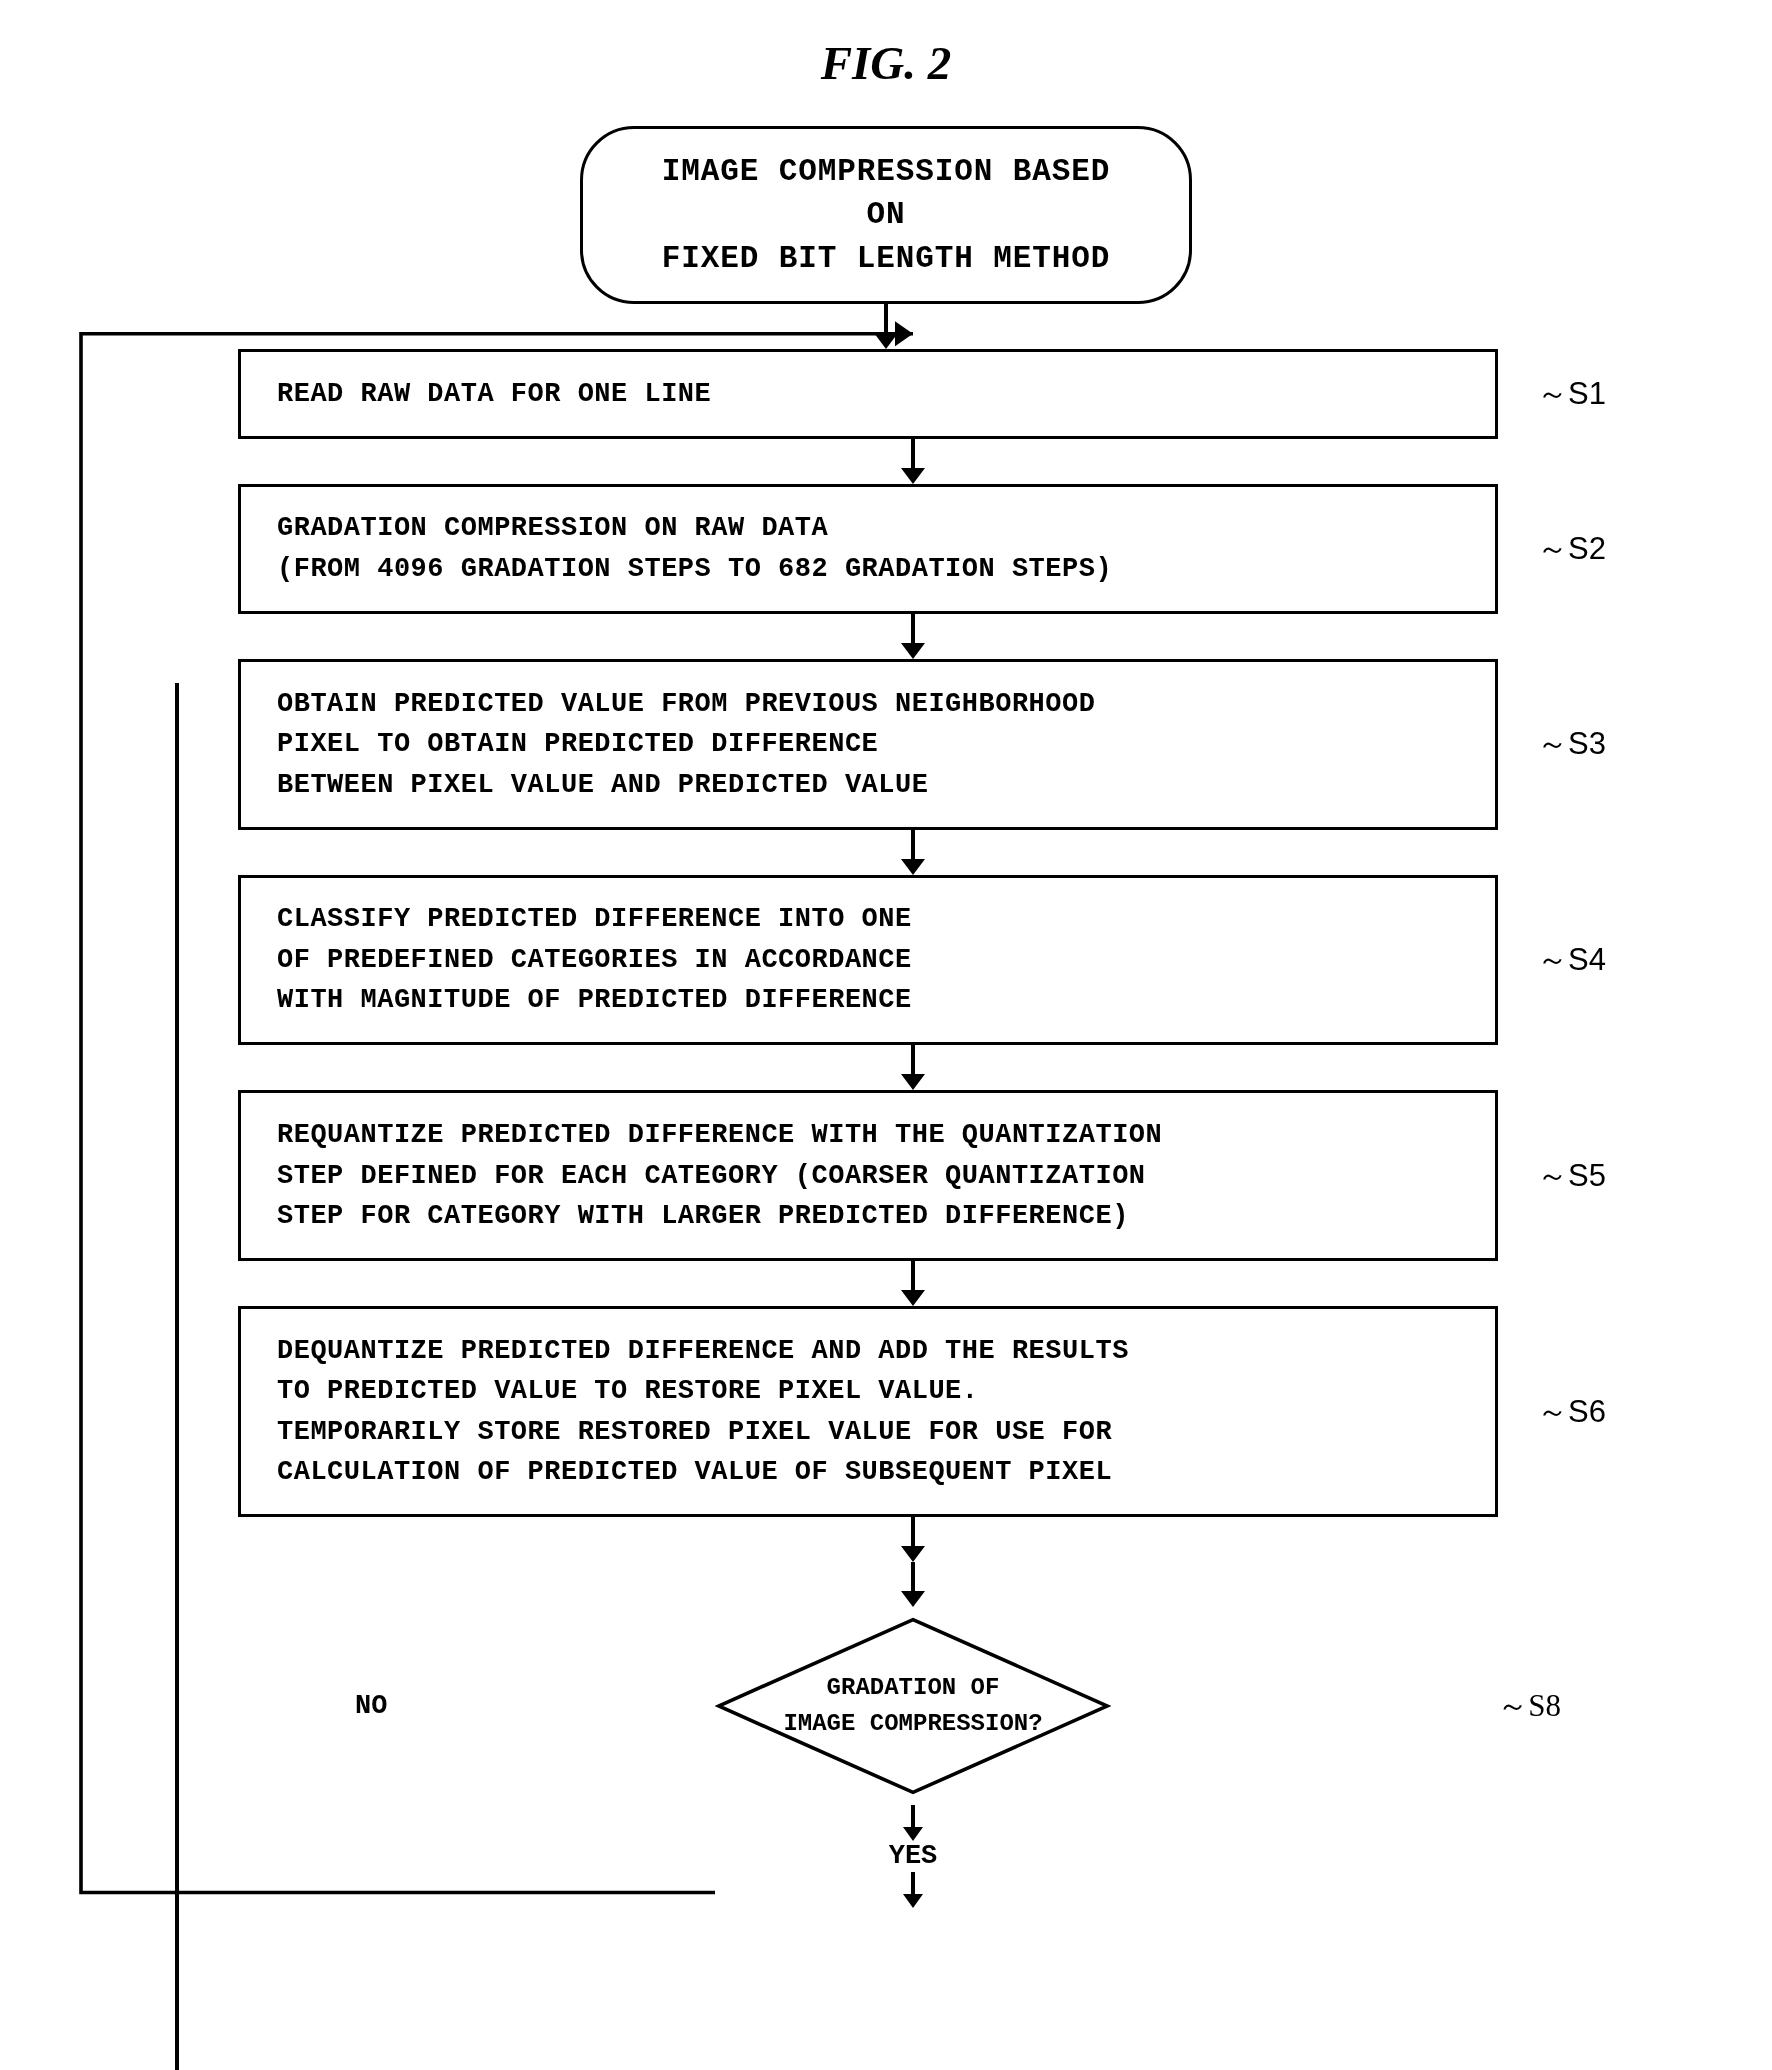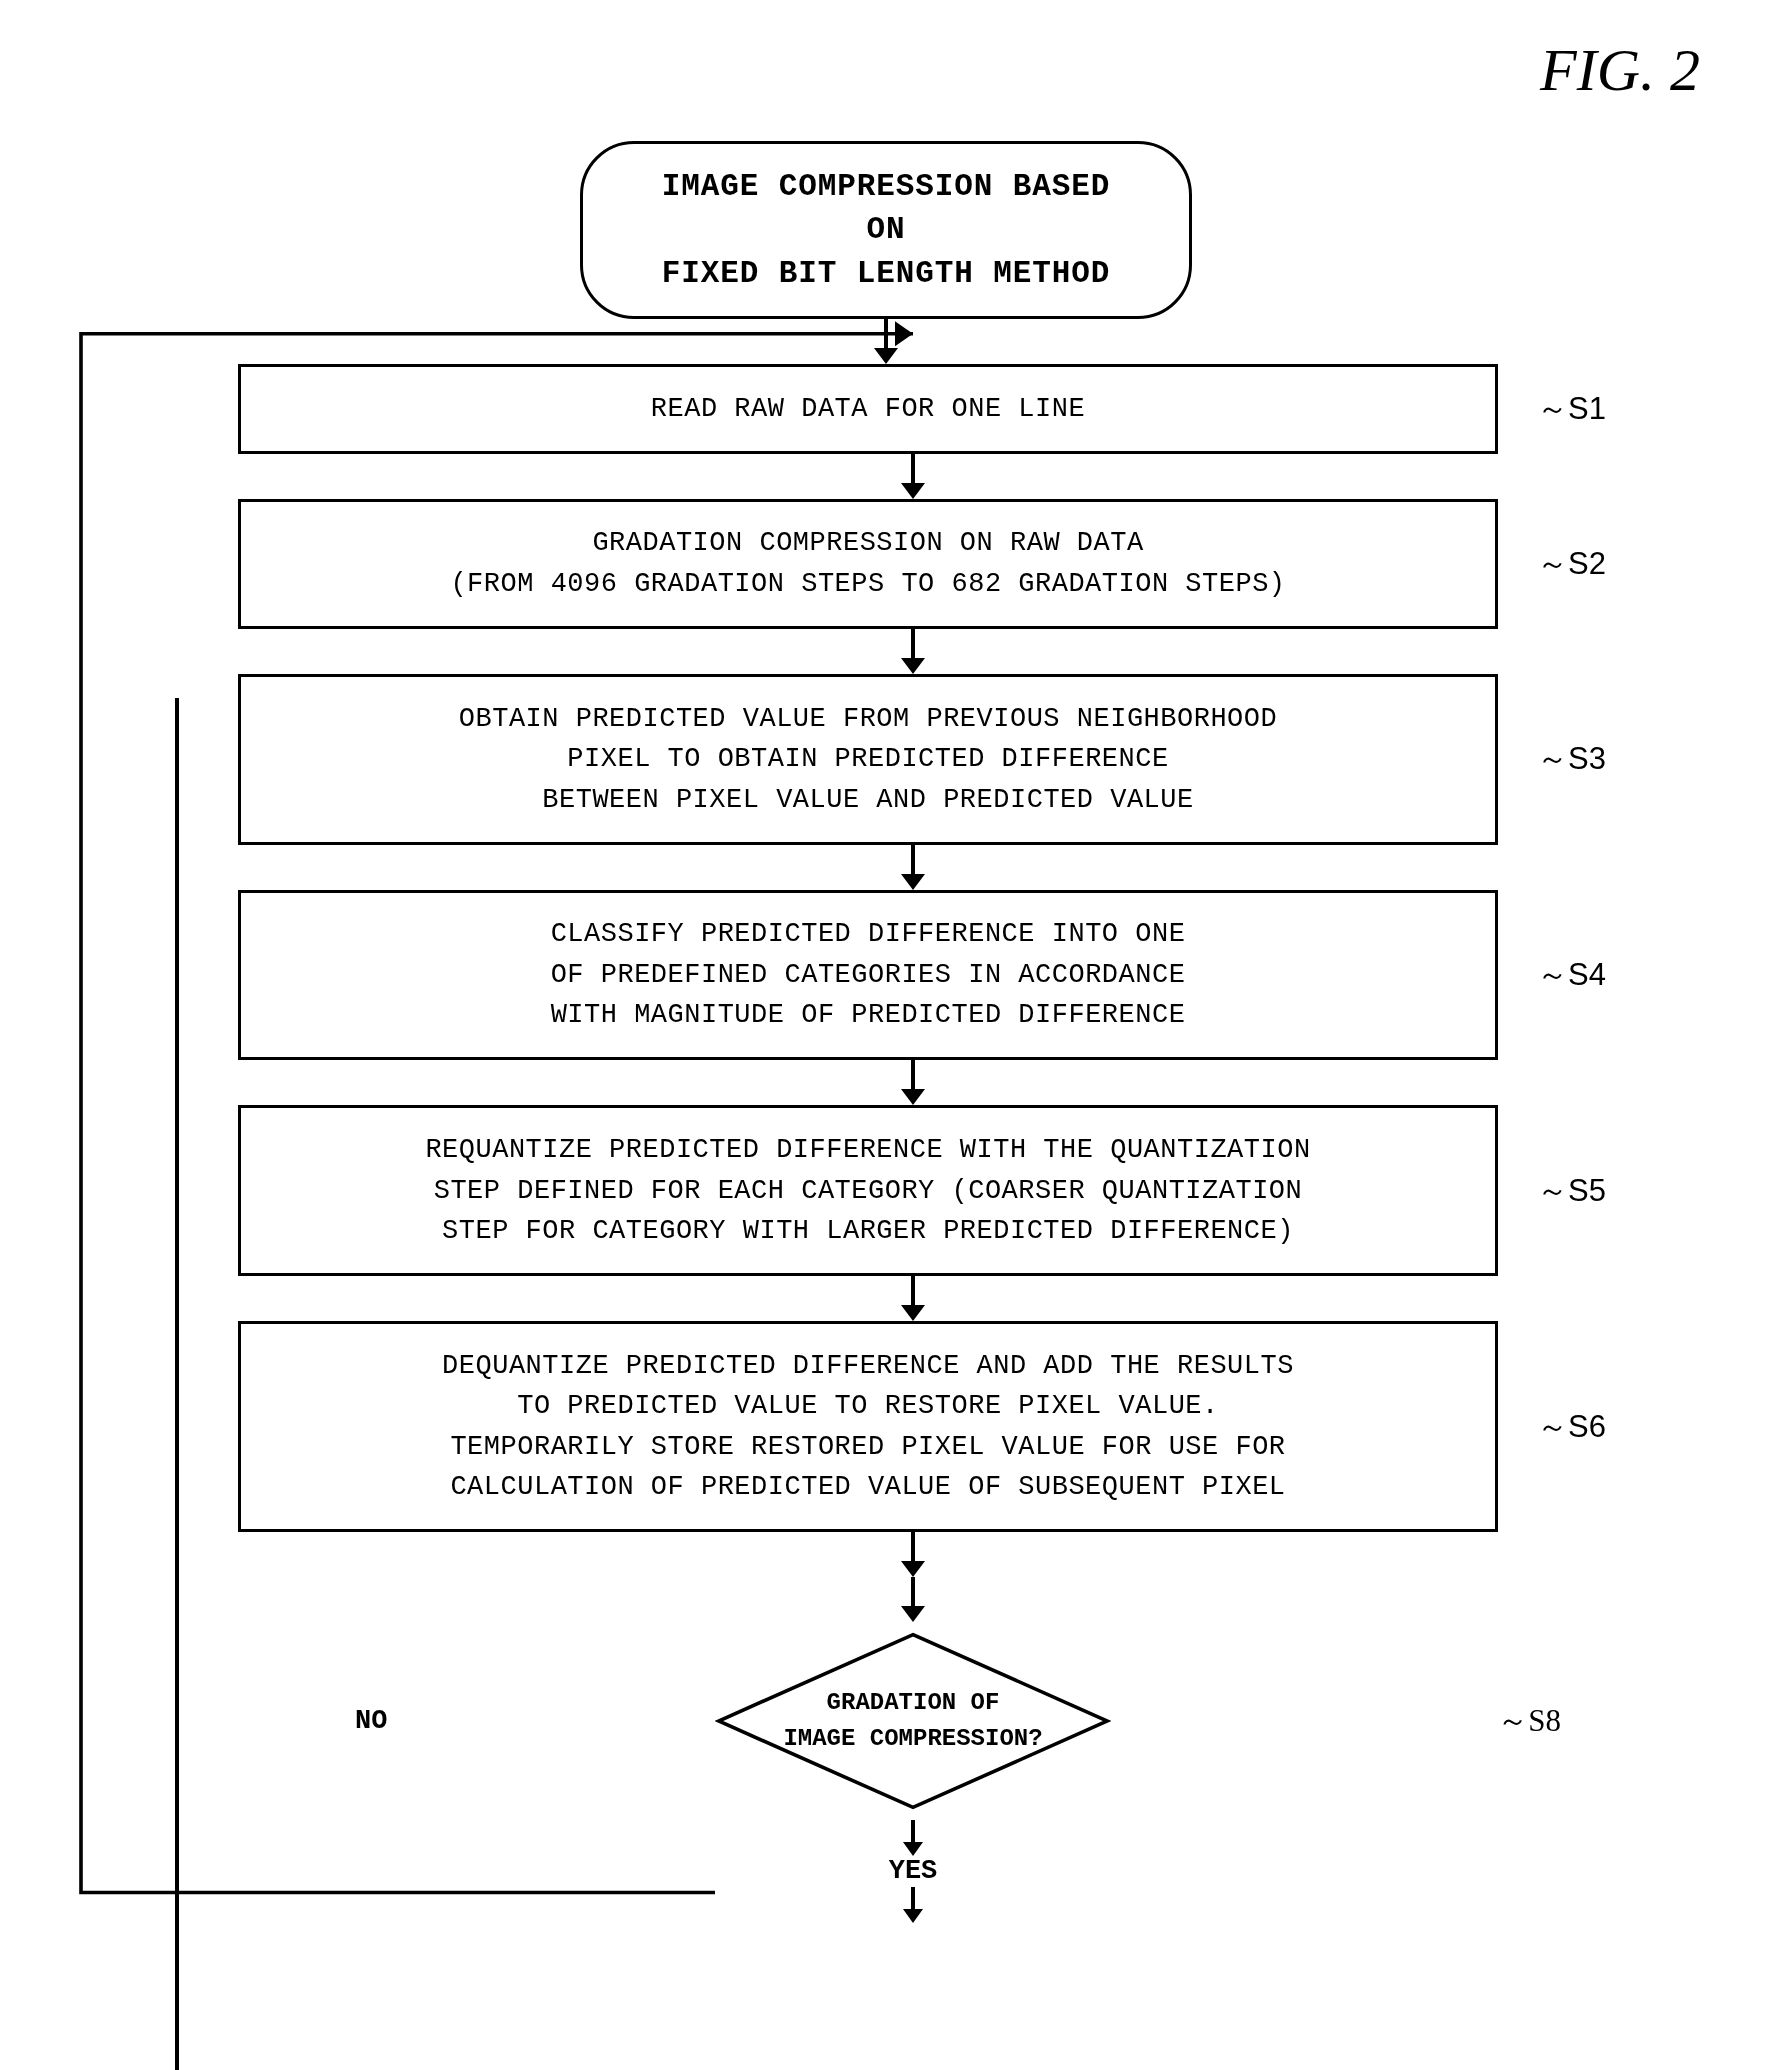--- a/index.html
+++ b/index.html
@@ -14,24 +14,24 @@
 
     .page {
       width: 1772px;
       min-height: 2070px;
       background: #fff;
       position: relative;
       padding: 36px 72px;
     }
 
     .fig-title {
-      text-align: right;
-      font-size: 60px;
+      text-align: center;
+      font-size: 47px;
       font-style: italic;
-      font-weight: normal;
+      font-weight: bold;
       margin-bottom: 36px;
       font-family: 'Times New Roman', Times, serif;
     }
 
     .flowchart {
       display: flex;
       flex-direction: column;
       align-items: center;
       position: relative;
       width: 100%;
@@ -48,23 +48,22 @@
       letter-spacing: 0.9px;
       background: #fff;
       width: 612px;
       line-height: 1.4;
     }
 
     
     .rect-box {
       border: 3.6px solid #000;
       padding: 21.6px 36px;
-      text-align: center;
       font-size: 27px;
-      font-weight: normal;
+      font-weight: bold;
       letter-spacing: 0.5px;
       background: #fff;
       line-height: 1.5;
       position: relative;
     }
 
     .rect-box.full-width {
       width: 1260px;
     }
 

